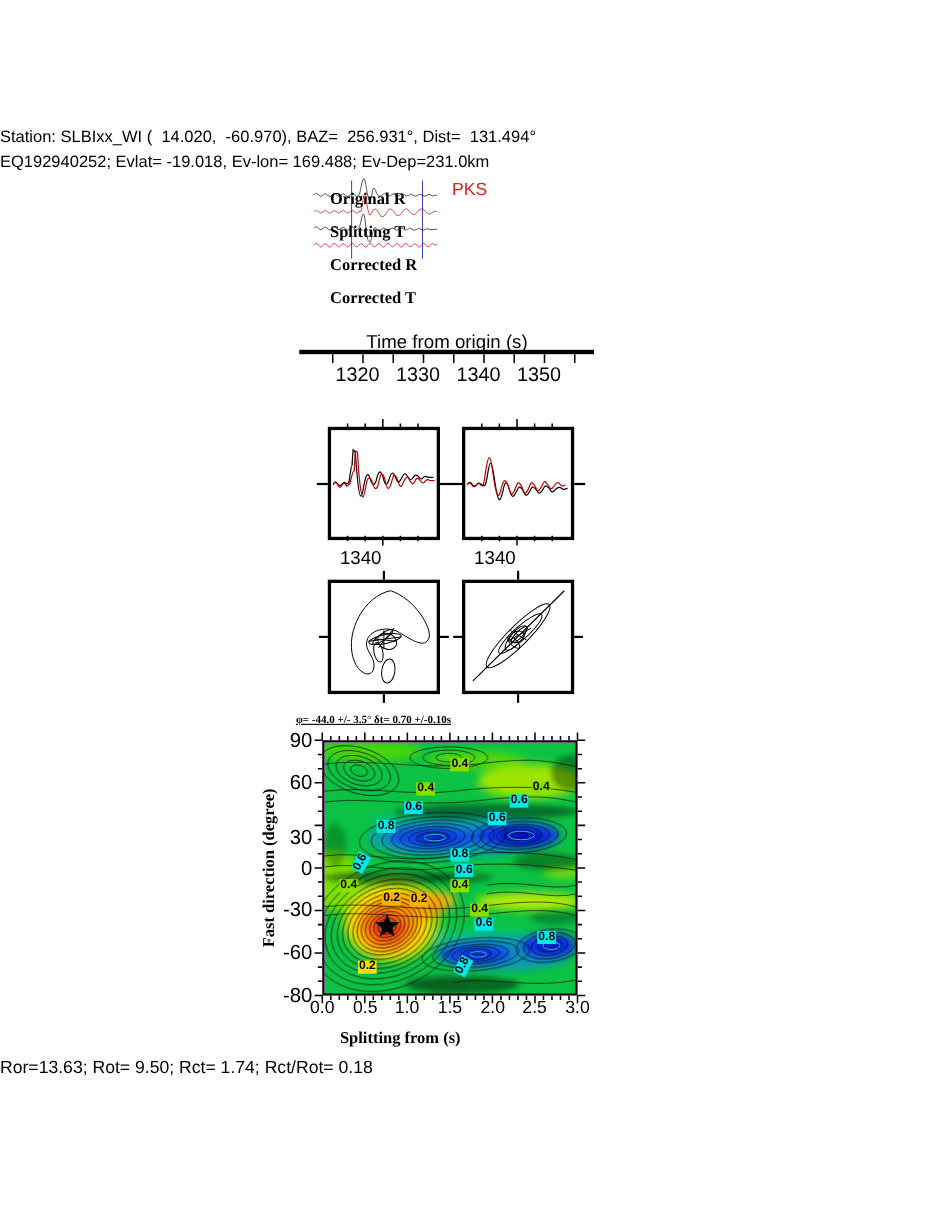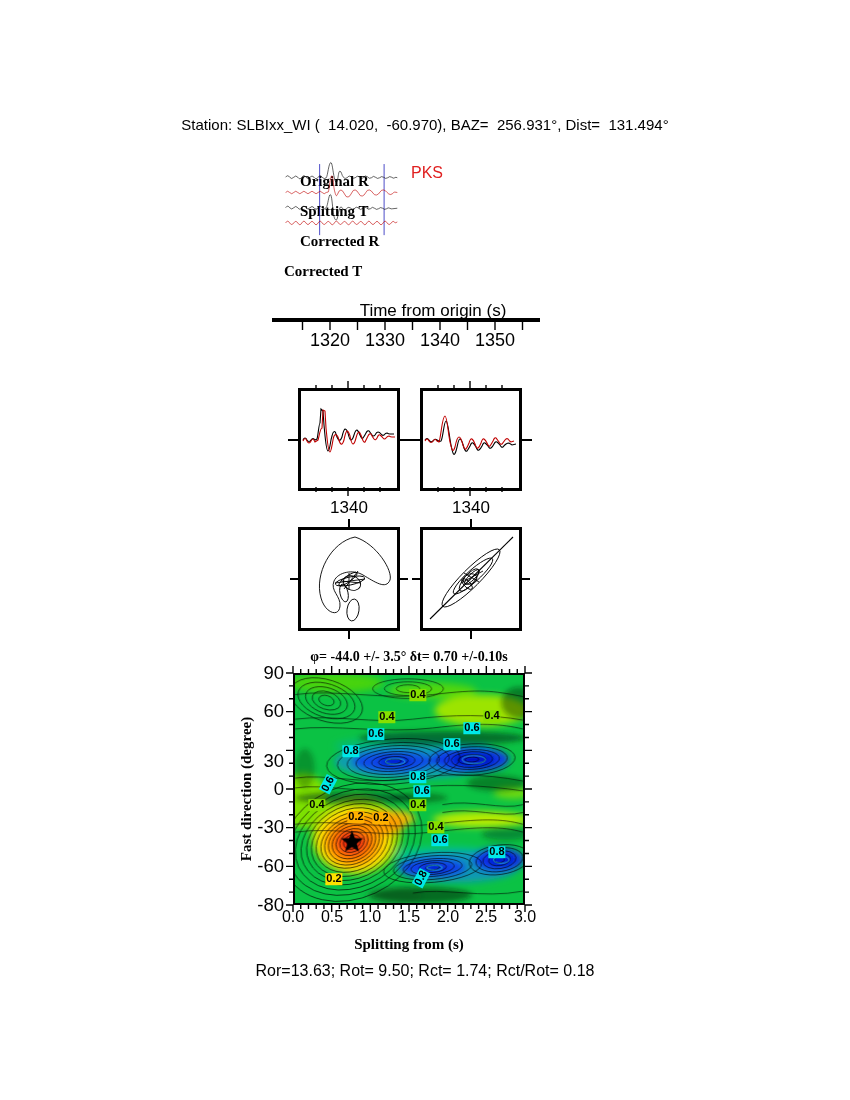--- a/index.html
+++ b/index.html
@@ -1,19 +1,19 @@
 <!DOCTYPE html>
 <html><head>
 <meta charset="utf-8">
 <style>
   html,body{margin:0;padding:0;background:#fff;}
   #fig{position:relative;width:850px;height:1100px;background:#ffffff;overflow:hidden;
        font-family:"Liberation Sans",sans-serif;color:#000;}
   .abs{position:absolute;}
-  .ctr{text-align:center;}
+  .ctr{text-align:left;}
   .pre{white-space:pre;}
   .hdr{width:850px;font-size:15px;}
   .serifb{font-family:"Liberation Serif",serif;font-weight:700;}
   .tracelab{font-size:15px;}
   .phase{color:#e02020;font-size:16px;}
   .axnum{font-size:18px;}
   .thickline{background:#000;}
   .box3{border:3px solid #000;box-sizing:border-box;background:#fff;}
   .stub{background:#000;}
   svg{overflow:visible;}
@@ -30,25 +30,26 @@
   .xlabel-c{font-size:16px;width:50px;text-align:center;}
   .axtitle{font-size:15px;}
   .ft{font-size:16px;width:850px;}
 </style>
 </head>
 <body>
 
 <div id="fig">
 
   <div class="abs hdr ctr pre" style="top:116px;left:0;">Station: SLBIxx_WI (  14.020,  -60.970), BAZ=  256.931°, Dist=  131.494°</div>
+  <div class="abs hdr ctr pre" style="top:139px;left:0;">EQ192940252; Evlat= -19.018, Ev-lon= 169.488; Ev-Dep=231.0km</div>
 
   <span class="abs serifb tracelab" style="left:300px;top:173px;">Original R</span>
   <span class="abs serifb tracelab" style="left:300px;top:203px;">Splitting T</span>
   <span class="abs serifb tracelab" style="left:300px;top:233px;">Corrected R</span>
-  <span class="abs serifb tracelab" style="left:284px;top:263px;">Corrected T</span>
+  <span class="abs serifb tracelab" style="left:300px;top:263px;">Corrected T</span>
   <span class="abs phase" style="left:411px;top:164px;">PKS</span>
 
   <svg class="abs" style="left:270px;top:160px;" width="280" height="165" viewBox="270 160 550 325">
     <g fill="none">
       <path d="M367,168 V308" stroke="#2323bb" stroke-width="1.6"></path>
       <path d="M494,168 V308" stroke="#2323bb" stroke-width="1.6"></path>
       <path stroke="#000" stroke-width="1.2" d="M300,194 q4,-6 8,0 q4,5 8,0 q4,-5 8,0 q4,6 8,0 q4,-6 8,0 q4,5 8,0 q4,-5 8,0 q4,6 8,0 q4,-6 8,0 q4,5 8,1 c3,-4 5,-30 9,-30 c3,0 4,18 7,30 c2,9 4,12 6,5 c2,-7 2,-18 5,-18 c3,0 4,9 6,11 q4,6 8,2 q4,-6 8,-2 q4,5 8,2 q4,-5 8,-2 q4,6 8,2 q4,-6 8,-2 q4,5 8,2 q4,-5 8,-1 q4,4 8,1 q4,-4 8,-1 q4,4 8,1 q4,-4 8,-1 q3,3 6,1 q2,-2 5,0"></path>
       <path stroke="#c00000" stroke-width="1.2" d="M300,224 q4,-5 8,0 q4,5 8,0 q4,-5 8,0 q4,5 8,0 q4,-5 8,0 q4,5 8,0 q4,-5 8,0 q4,5 8,0 q4,-5 8,0 q4,5 8,0 l4,-1 c2,-4 4,-32 7,-32 c3,0 3,24 6,32 c2,8 3,9 5,5 q3,-9 7,-9 q4,1 7,8 q3,7 7,6 q4,-1 7,-8 q3,-7 7,-6 q4,1 7,7 q3,6 7,5 q4,-1 7,-7 q3,-6 7,-5 q4,1 7,6 q3,5 7,4 q4,-1 7,-6 q3,-5 7,-4 q4,1 7,5 q3,4 7,4 q4,-1 7,-5 l6,1"></path>
       <path stroke="#000" stroke-width="1.2" d="M300,254 q4,-6 8,0 q4,5 8,0 q4,-5 8,0 q4,6 8,0 q4,-6 8,0 q4,5 8,0 q4,-5 8,0 q4,6 8,0 q4,-6 8,0 q4,5 8,0 c3,-4 5,-26 8,-26 c3,0 4,22 6,36 c2,12 3,14 6,14 c2,0 3,-10 5,-18 c2,-7 4,-10 6,-6 q4,7 8,3 q4,-6 8,-3 q4,5 8,2 q4,-5 8,-2 q4,6 8,2 q4,-6 8,-2 q4,5 8,2 q4,-5 8,-1 q4,4 8,1 q4,-4 8,-1 q4,4 8,1 q3,-3 6,-1 q3,2 6,1 l9,-1"></path>
       <path stroke="#c00000" stroke-width="1.2" d="M300,284 q4,-7 8,0 q4,6 8,0 q4,-6 8,0 q4,7 8,0 q4,-7 8,0 q4,6 8,0 q4,-6 8,0 q4,7 8,0 q4,-7 8,0 q4,6 8,0 q4,-6 8,0 q4,7 8,0 q4,-7 8,0 q4,6 8,0 q4,-6 8,0 q4,7 8,0 q4,-7 8,0 q4,6 8,0 q4,-6 8,0 q4,7 8,0 q4,-7 8,0 q4,6 8,0 q4,-6 8,0 q4,7 8,0 q4,-7 8,0 q4,6 8,0 q4,-6 8,0 l4,-2"></path>
@@ -126,21 +127,21 @@
 
   <div class="abs stub" style="left:348px;top:519px;width:2px;height:8px;"></div>
   <div class="abs stub" style="left:348px;top:631px;width:2px;height:8px;"></div>
   <div class="abs stub" style="left:290px;top:578px;width:8px;height:2px;"></div>
   <div class="abs stub" style="left:400px;top:578px;width:8px;height:2px;"></div>
   <div class="abs stub" style="left:470px;top:519px;width:2px;height:8px;"></div>
   <div class="abs stub" style="left:470px;top:631px;width:2px;height:8px;"></div>
   <div class="abs stub" style="left:412px;top:578px;width:8px;height:2px;"></div>
   <div class="abs stub" style="left:522px;top:578px;width:8px;height:2px;"></div>
 
-  <div class="abs ctr serifb" style="left:269px;top:649px;width:280px;font-size:14px;">φ= -44.0 +/- 3.5° δt= 0.70 +/-0.10s</div>
+  <div class="abs ctr serifb" style="left:269px;top:649px;width:280px;font-size:10px;text-decoration:underline;">φ= -44.0 +/- 3.5° δt= 0.70 +/-0.10s</div>
 
   <svg class="abs" style="left:285px;top:665px;" width="248" height="248" viewBox="0 0 248 248">
       <path d="M8 8v-7M8 240v7M15.7333 8v-4M15.7333 240v4M23.4666 8v-4M23.4666 240v4M31.1999 8v-4M31.1999 240v4M38.9332 8v-4M38.9332 240v4M46.6665 8v-7M46.6665 240v7M54.3998 8v-4M54.3998 240v4M62.1331 8v-4M62.1331 240v4M69.8664 8v-4M69.8664 240v4M77.5997 8v-4M77.5997 240v4M85.333 8v-7M85.333 240v7M93.0663 8v-4M93.0663 240v4M100.7996 8v-4M100.7996 240v4M108.5329 8v-4M108.5329 240v4M116.2662 8v-4M116.2662 240v4M123.9995 8v-7M123.9995 240v7M131.7328 8v-4M131.7328 240v4M139.46609999999998 8v-4M139.46609999999998 240v4M147.1994 8v-4M147.1994 240v4M154.9327 8v-4M154.9327 240v4M162.666 8v-7M162.666 240v7M170.39929999999998 8v-4M170.39929999999998 240v4M178.1326 8v-4M178.1326 240v4M185.8659 8v-4M185.8659 240v4M193.5992 8v-4M193.5992 240v4M201.33249999999998 8v-7M201.33249999999998 240v7M209.0658 8v-4M209.0658 240v4M216.7991 8v-4M216.7991 240v4M224.5324 8v-4M224.5324 240v4M232.26569999999998 8v-4M232.26569999999998 240v4M239.999 8v-7M239.999 240v7" stroke="#000" stroke-width="1.4" fill="none"></path>
     </svg>
   <svg class="abs" style="left:285px;top:665px;" width="248" height="248" viewBox="0 0 248 248">
       <path d="M8 8h-7M240 8h7M8 20.8889h-4M240 20.8889h4M8 33.7778h-4M240 33.7778h4M8 46.6667h-7M240 46.6667h7M8 59.5556h-4M240 59.5556h4M8 72.4445h-4M240 72.4445h4M8 85.3334h-7M240 85.3334h7M8 98.22229999999999h-4M240 98.22229999999999h4M8 111.1112h-4M240 111.1112h4M8 124.0001h-7M240 124.0001h7M8 136.889h-4M240 136.889h4M8 149.7779h-4M240 149.7779h4M8 162.6668h-7M240 162.6668h7M8 175.5557h-4M240 175.5557h4M8 188.44459999999998h-4M240 188.44459999999998h4M8 201.3335h-7M240 201.3335h7M8 214.2224h-4M240 214.2224h4M8 227.1113h-4M240 227.1113h4M8 240.0002h-7M240 240.0002h7" stroke="#000" stroke-width="1.4" fill="none"></path>
     </svg>
 
   <div class="abs cplot" style="left:293px;top:673px;width:232px;height:232px;">
     <svg width="228" height="228" viewBox="0 0 232 232" preserveAspectRatio="none" style="position:absolute;left:0;top:0;overflow:hidden;">

